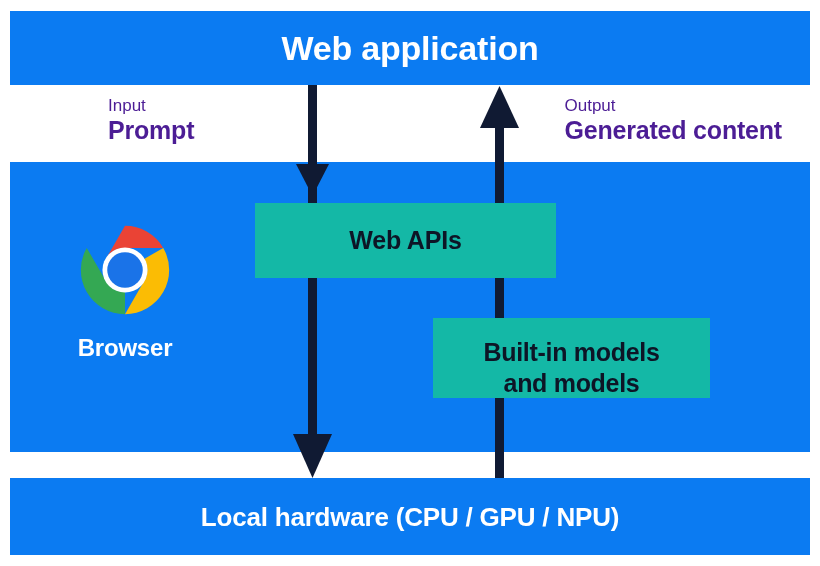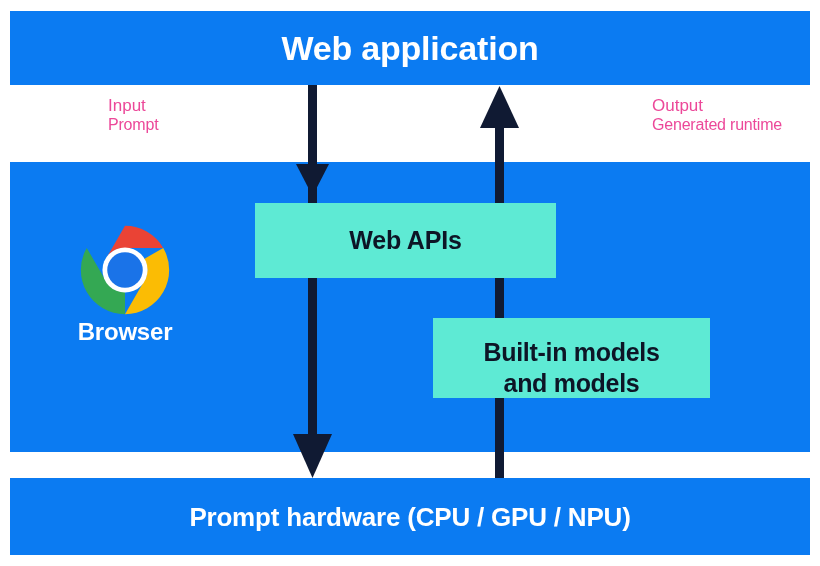--- a/index.html
+++ b/index.html
@@ -51,51 +51,51 @@
   }
   #band-local-hardware .band-title {
     top: 50%;
     transform: translateY(-50%);
     font-size: 26px;
   }
 
   
   .gap-label {
     position: absolute;
-    color: #ec4899;
+    color: #4c1d95;
     line-height: 1.18;
     white-space: nowrap;
   }
   .gap-label .kicker {
     display: block;
     font-size: 17px;
     font-weight: normal;
   }
   .gap-label .value {
     display: block;
-    font-size: 16px;
-    font-weight: normal;
+    font-size: 25px;
+    font-weight: bold;
     letter-spacing: -0.2px;
   }
   #label-input  { left: 108px; top: 96px;  text-align: left; }
   #label-output { right: 38px; top: 96px;  text-align: left; }
 
   
   #arrow-layer {
     position: absolute;
     left: 0; top: 0;
     width: 820px;
     height: 566px;
     pointer-events: none;
   }
 
   
   .api-box {
     position: absolute;
-    background: #5eead4;
+    background: #14b8a6;
     display: flex;
     align-items: center;
     justify-content: center;
     text-align: center;
     color: #0D1526;
     font-weight: bold;
     line-height: 1.22;
   }
   #box-web-apis {
     left: 255px; top: 203px;
@@ -121,20 +121,21 @@
     text-align: center;
   }
   #chrome-icon {
     display: block;
     margin: 0 auto;
     width: 96px;
     height: 96px;
   }
   #browser-label {
     display: block;
+    margin-top: 16px;
     color: #ffffff;
     font-size: 24px;
     font-weight: bold;
     letter-spacing: -0.2px;
   }
 </style>
 </head>
 <body>
 
 <div id="diagram">
@@ -143,21 +144,21 @@
     <span class="band-title">Web application</span>
   </div>
 
   <div class="gap-label" id="label-input">
     <span class="kicker">Input</span>
     <span class="value">Prompt</span>
   </div>
 
   <div class="gap-label" id="label-output">
     <span class="kicker">Output</span>
-    <span class="value">Generated runtime</span>
+    <span class="value">Generated content</span>
   </div>
 
   <div class="band" id="band-browser"></div>
 
   <div id="browser-group">
     <svg id="chrome-icon" viewBox="0 0 100 100">
 
       <path d="M50 4 A46 46 0 0 1 89.84 27 L50 27 A23 23 0 0 0 30.07 38.5 Z" fill="#EA4335"></path>
 
       <path d="M89.84 27 A46 46 0 0 1 50 96 L69.93 61.5 A23 23 0 0 0 69.93 38.5 Z" fill="#FBBC04"></path>
@@ -189,16 +190,16 @@
   </div>
 
   <div class="api-box" id="box-builtin-models">
     <span>
       <span class="box-text">Built-in models</span>
       <span class="box-text">and models</span>
     </span>
   </div>
 
   <div class="band" id="band-local-hardware">
-    <span class="band-title">Prompt hardware (CPU / GPU / NPU)</span>
+    <span class="band-title">Local hardware (CPU / GPU / NPU)</span>
   </div>
 
 </div>
 
 </body></html>

